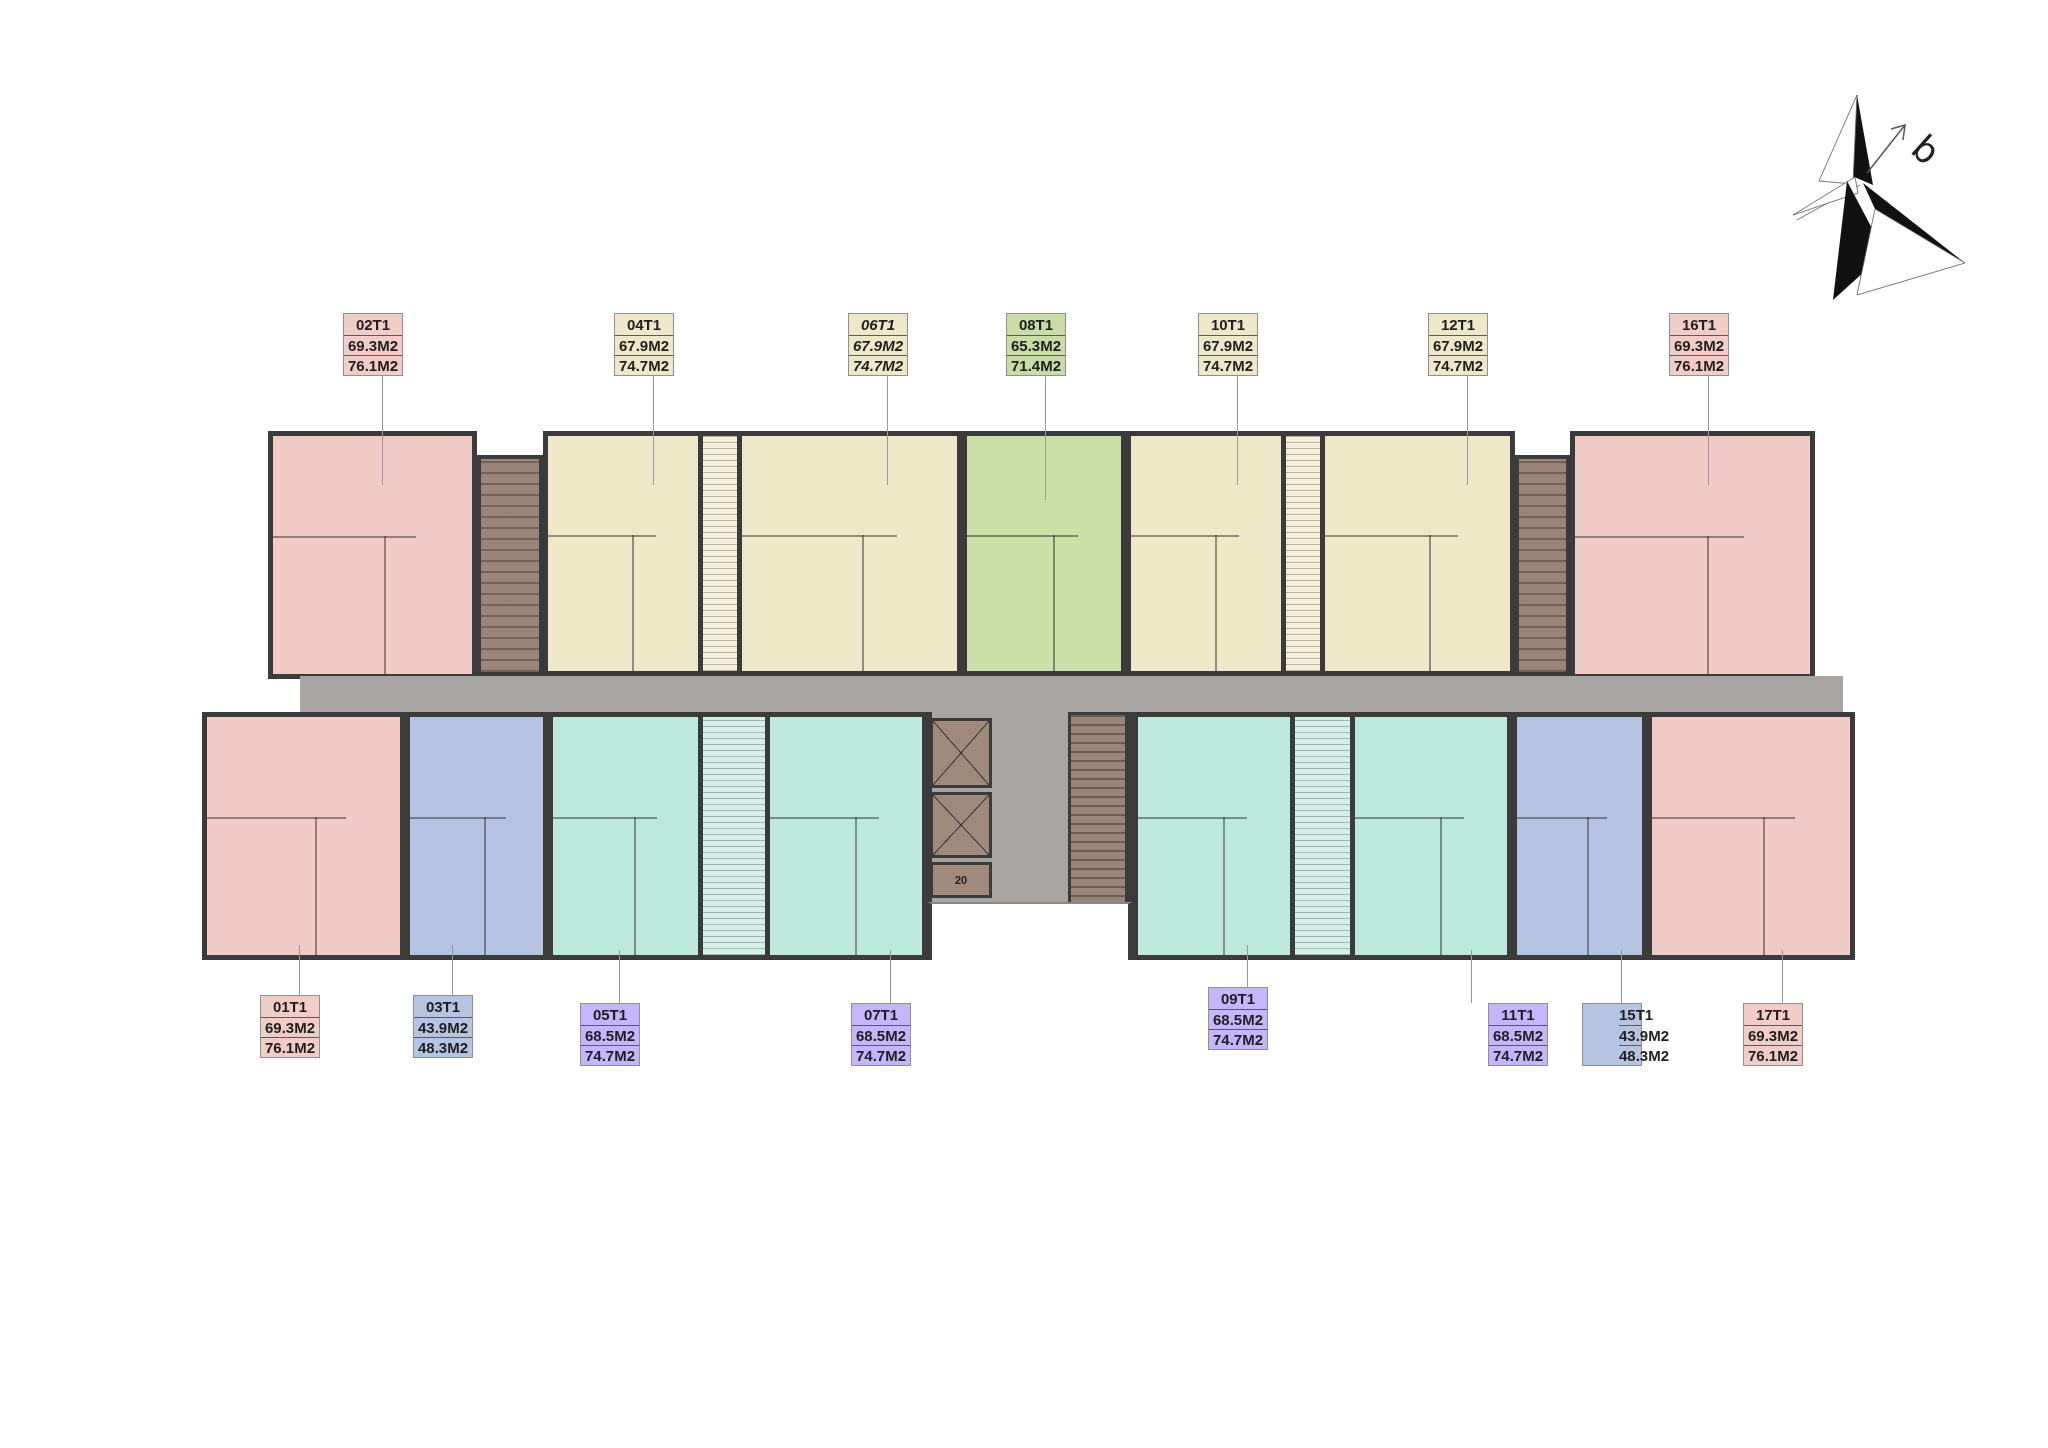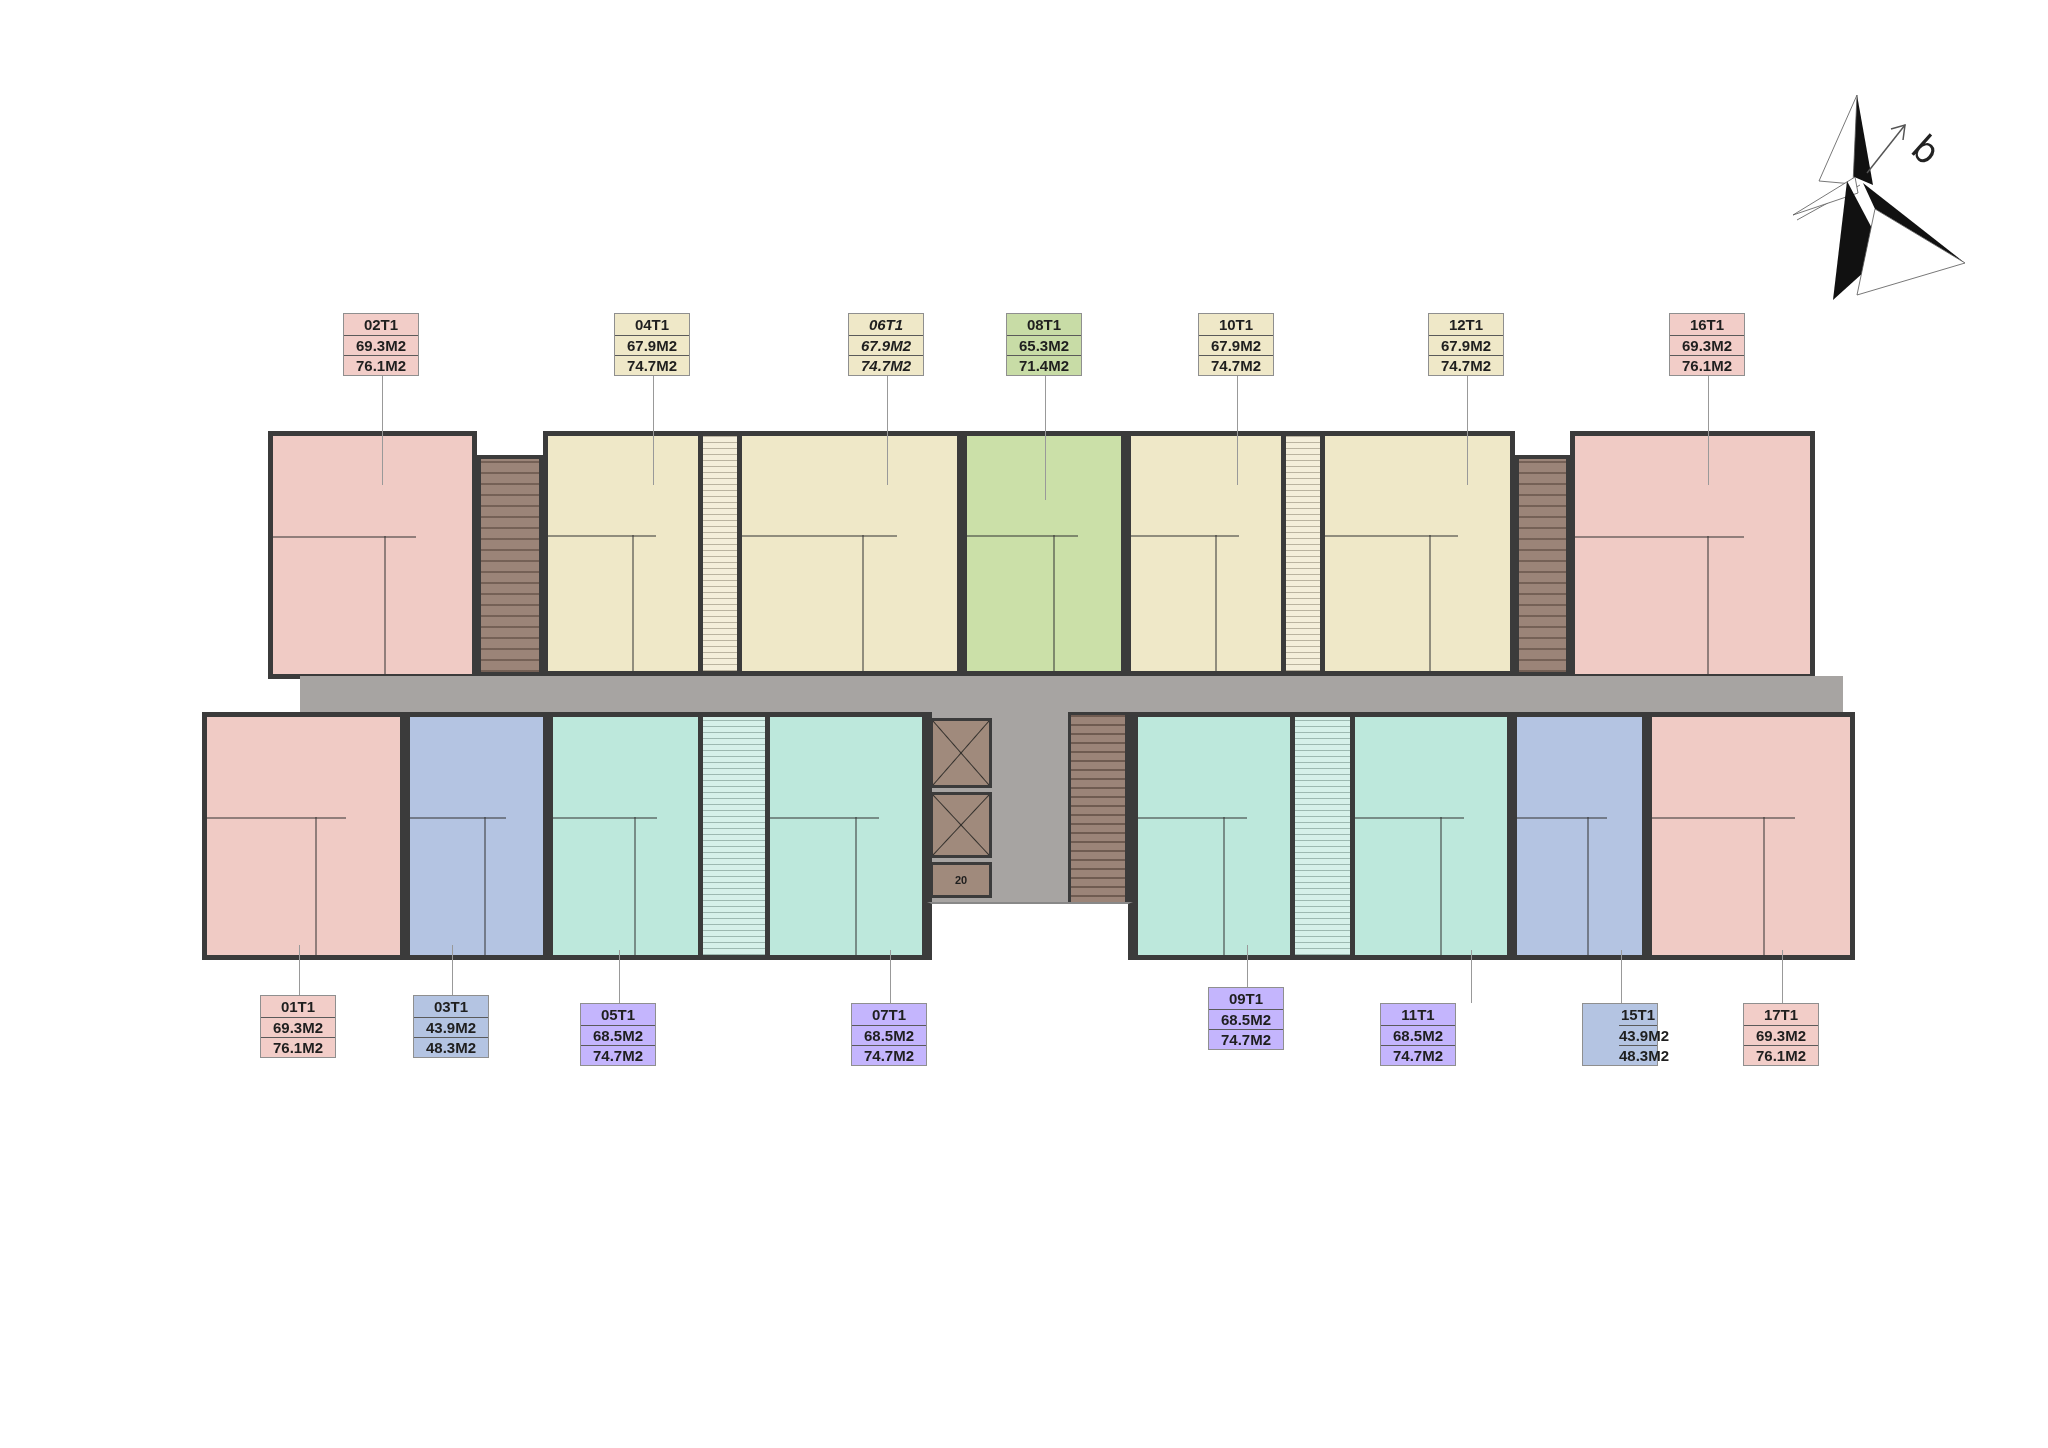--- a/index.html
+++ b/index.html
@@ -29,21 +29,21 @@
         linear-gradient(to top right, transparent calc(50% - 1px), #33302c calc(50%), transparent calc(50% + 1px)),
         linear-gradient(to bottom right, transparent calc(50% - 1px), #33302c calc(50%), transparent calc(50% + 1px)),
         #a08a7c;}
   .stairbox{position:absolute;border:3px solid #3b3b3b;
         background:repeating-linear-gradient(0deg, rgba(45,30,22,.4) 0 2px, transparent 2px 9px), #9b8478;}
   .smallroom{position:absolute;border:3px solid #3b3b3b;background:#a08a7c;
         color:#1e1e1e;font-size:11px;font-weight:700;display:flex;align-items:center;justify-content:center;}
   .corewhite{position:absolute;background:#ffffff;border-left:5px solid #3b3b3b;border-right:5px solid #3b3b3b;border-top:2px solid #888;}
 
   
-  .label-box{position:absolute;width:76px;border:1px solid #8f8f8f;z-index:5;text-align:center;
+  .label-box{position:absolute;width:60px;border:1px solid #8f8f8f;z-index:5;text-align:center;
              color:#1f1f1f;font-size:15px;font-weight:600;line-height:20px;}
   .label-box .row{border-top:1px solid #5a5a5a;height:20px;}
   .label-box .row:first-child{border-top:none;height:21px;line-height:21px;}
   .lb-pink{background:#f2cdc8;} .lb-yellow{background:#efe8c8;} .lb-green{background:#c8dca6;}
   .lb-teal{background:#c4b5fd;} .lb-blue{background:#b4c4e2;}
 
   .leader{position:absolute;width:1px;background:#999;z-index:4;}
 
   
   .title{position:absolute;left:0;right:0;top:1205px;text-align:center;
@@ -178,21 +178,21 @@
   <div class="label-box lb-teal" style="left:851px;top:1003px;">
     <div class="row">07T1</div>
     <div class="row">68.5M2</div>
     <div class="row">74.7M2</div>
   </div>
   <div class="label-box lb-teal" style="left:1208px;top:987px;">
     <div class="row">09T1</div>
     <div class="row">68.5M2</div>
     <div class="row">74.7M2</div>
   </div>
-  <div class="label-box lb-teal" style="left:1380px;top:1003px;">
+  <div class="label-box lb-teal" style="left:1488px;top:1003px;">
     <div class="row">11T1</div>
     <div class="row">68.5M2</div>
     <div class="row">74.7M2</div>
   </div>
   <div class="label-box lb-blue" style="left:1582px;top:1003px;padding-left:36px;">
     <div class="row">15T1</div>
     <div class="row">43.9M2</div>
     <div class="row">48.3M2</div>
   </div>
   <div class="label-box lb-pink" style="left:1743px;top:1003px;">

